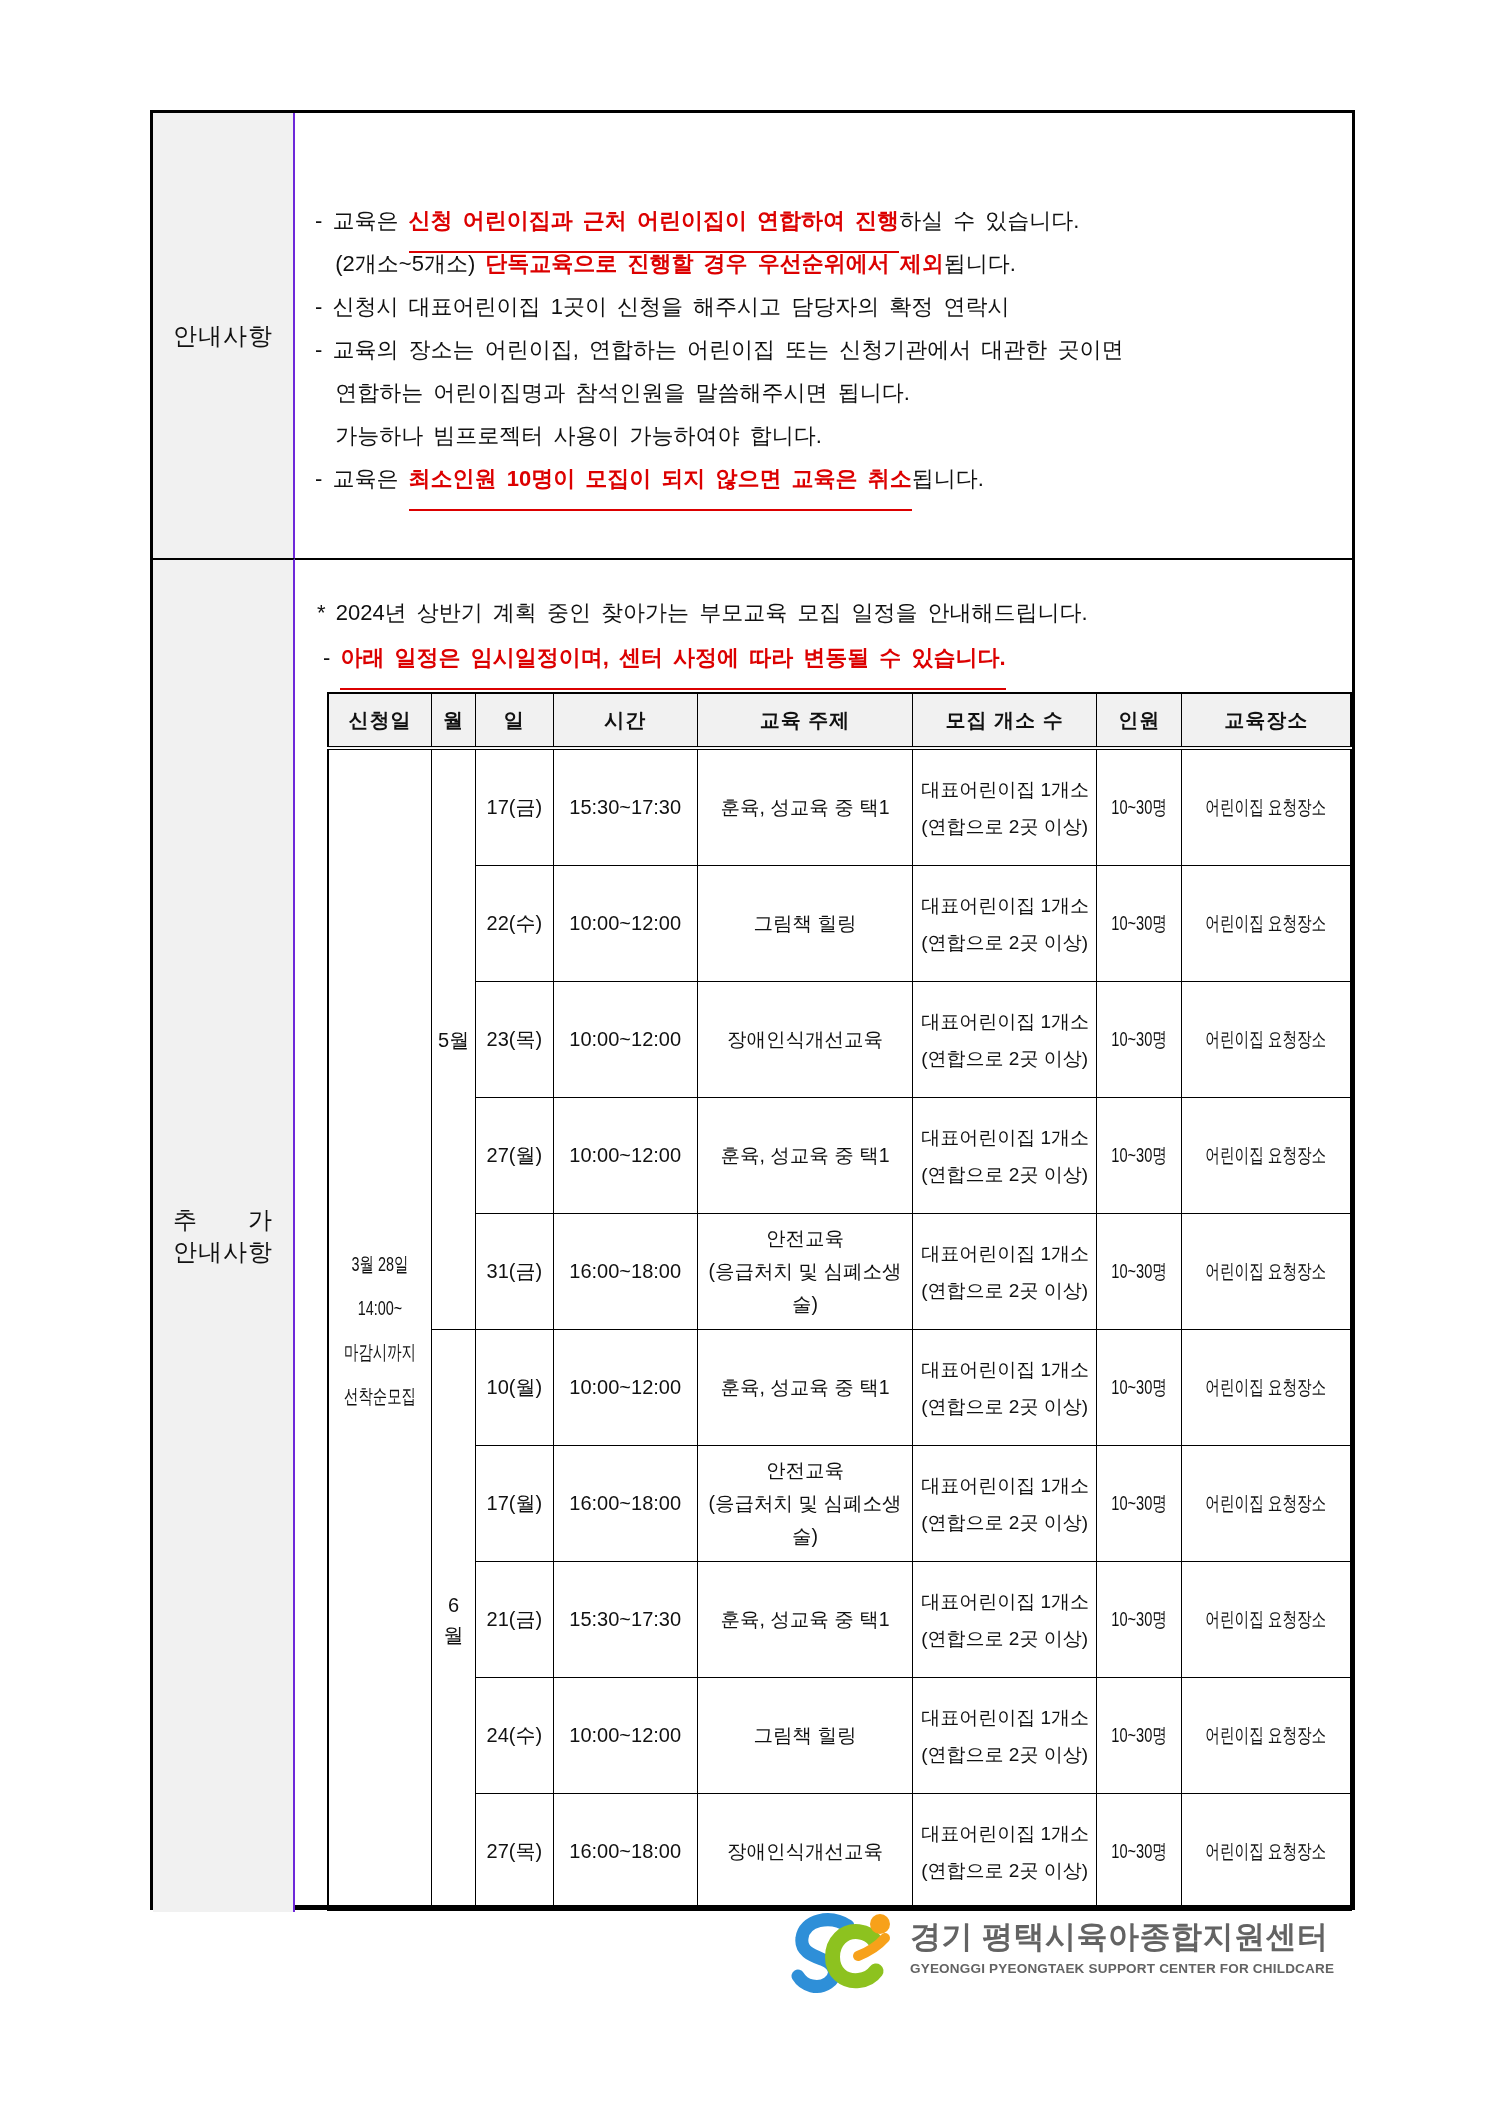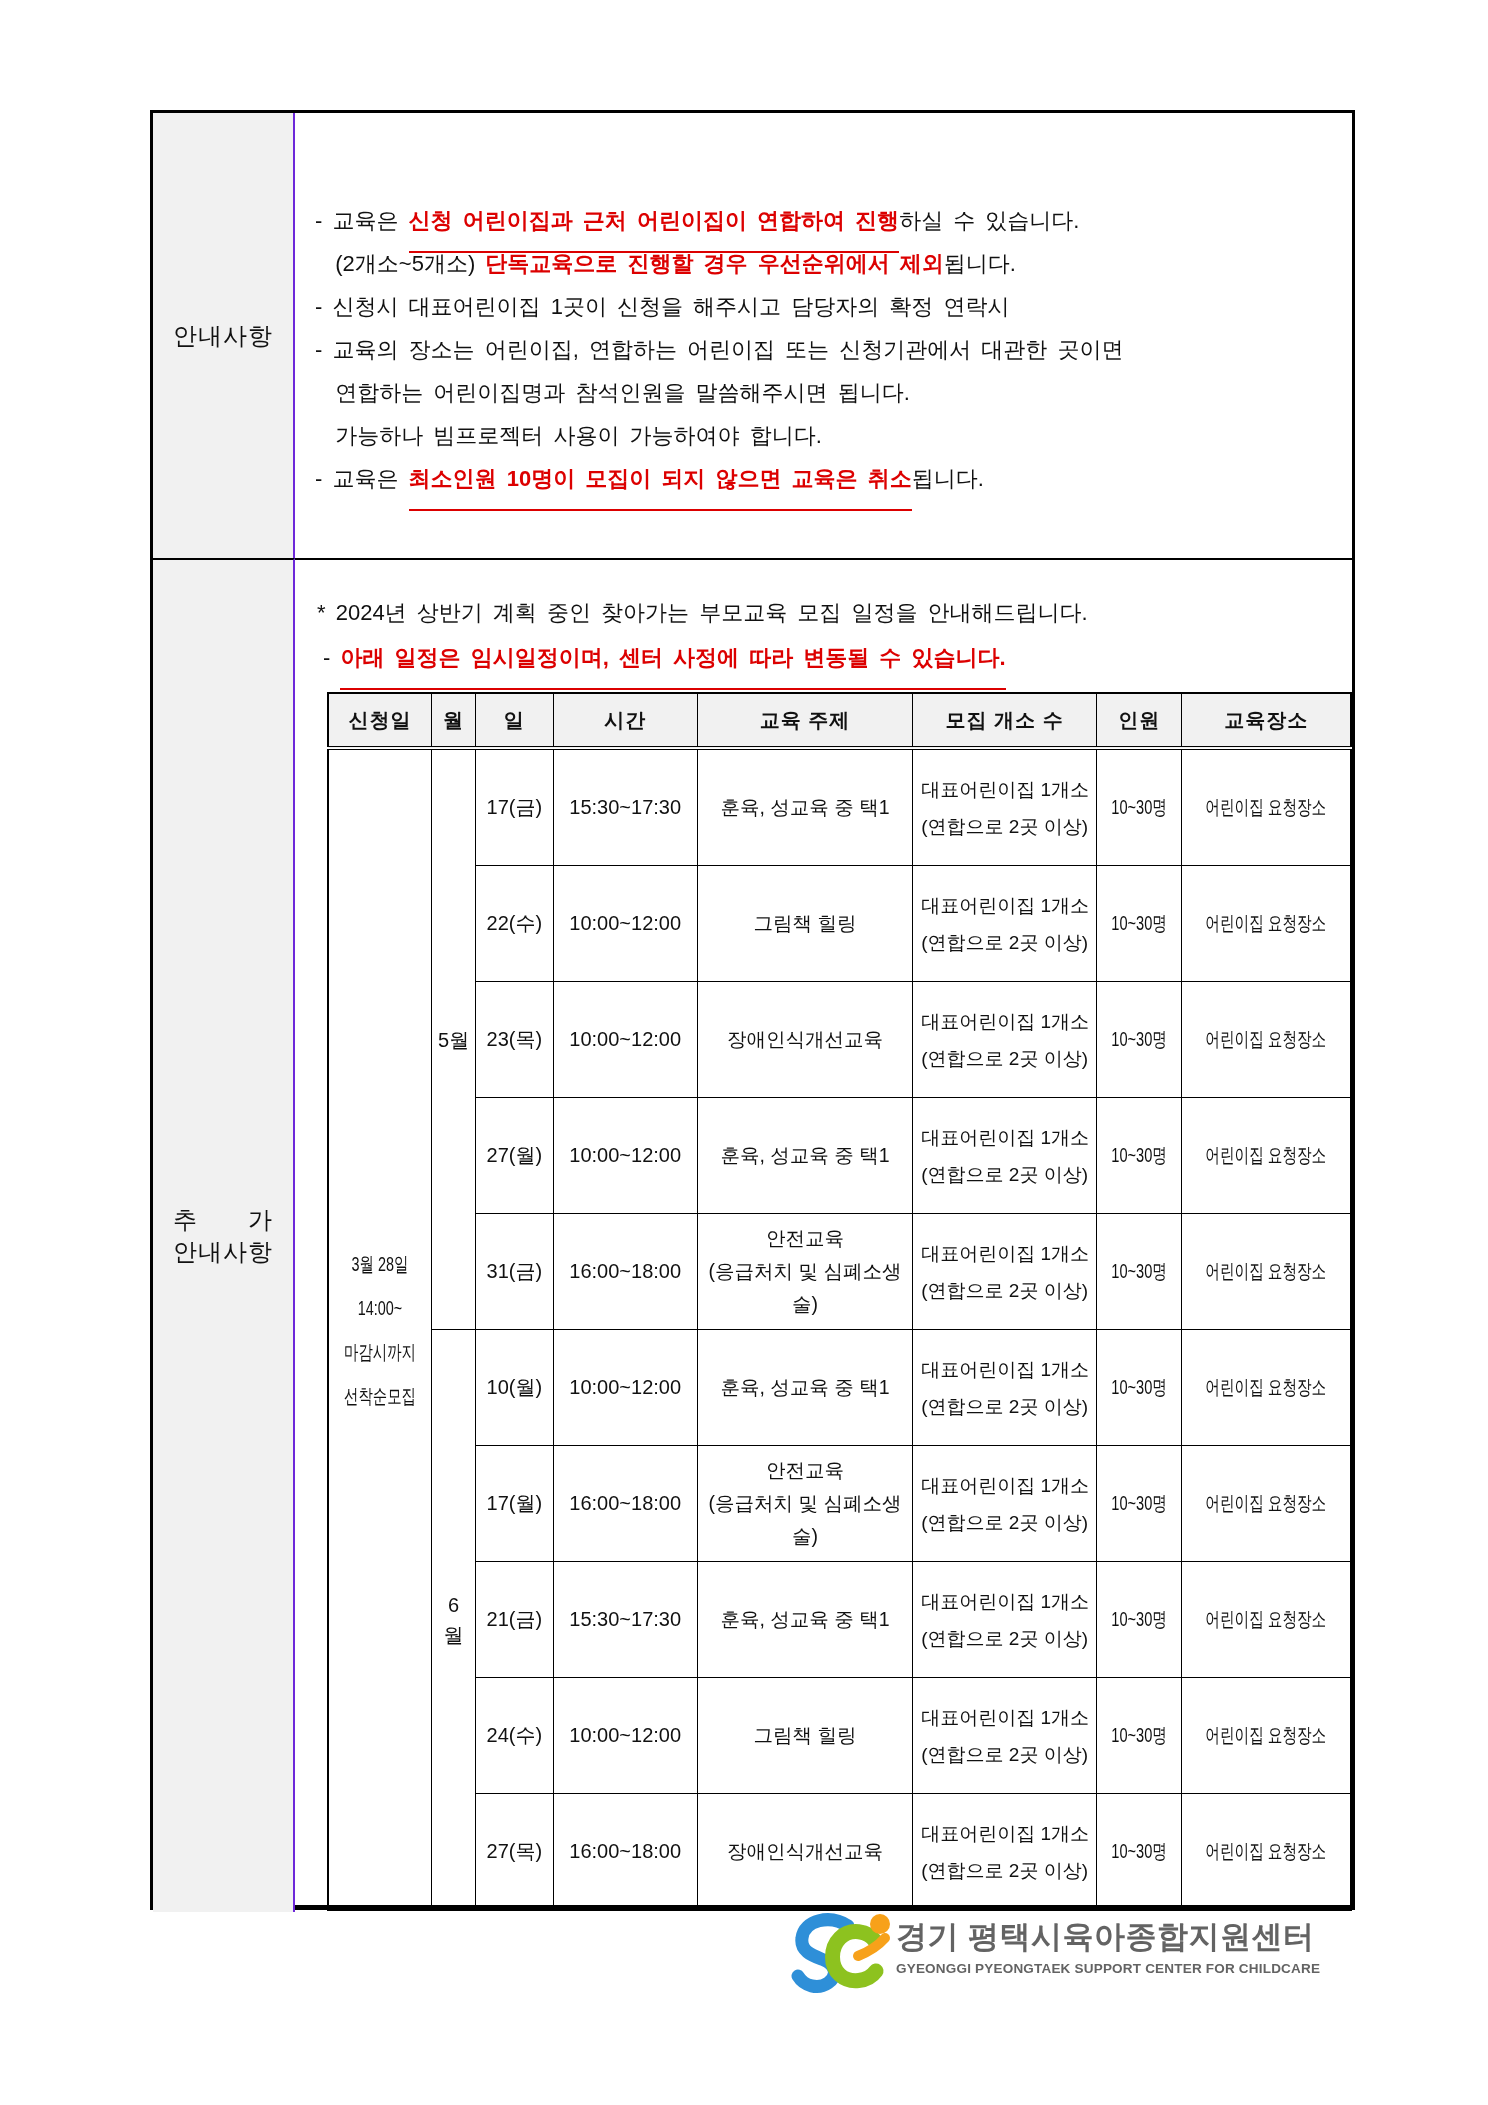--- a/index.html
+++ b/index.html
@@ -37,21 +37,21 @@
   .sched td.topic{font-size:19.5px;line-height:33px;}
   .sched td.recruit{text-align:left;padding-left:8px;font-size:19px;line-height:37px;}
   .sq{display:inline-block;transform:scaleX(.73);transform-origin:center;white-space:nowrap;}
   .applyblock{font-size:20px;line-height:44px;}
   .applyblock div{white-space:nowrap;transform:scaleX(.72);transform-origin:center;}
   td.monthcell{font-size:20px;line-height:30px;}
 
   
   .footer{position:absolute;left:788px;top:1912px;display:flex;align-items:flex-start;}
   .logomark{width:108px;height:86px;flex:0 0 auto;}
-  .orgtext{margin-left:0;padding-top:4px;}
+  .orgtext{margin-left:14px;padding-top:4px;}
   .org-ko{font-size:31px;font-weight:700;color:#636363;letter-spacing:.5px;white-space:nowrap;}
   .org-en{font-size:13.5px;font-weight:700;color:#636363;letter-spacing:.2px;white-space:nowrap;margin-top:3px;}
 </style>
 </head>
 <body>
 
 <div class="page">
 
   <div class="doc">
 

